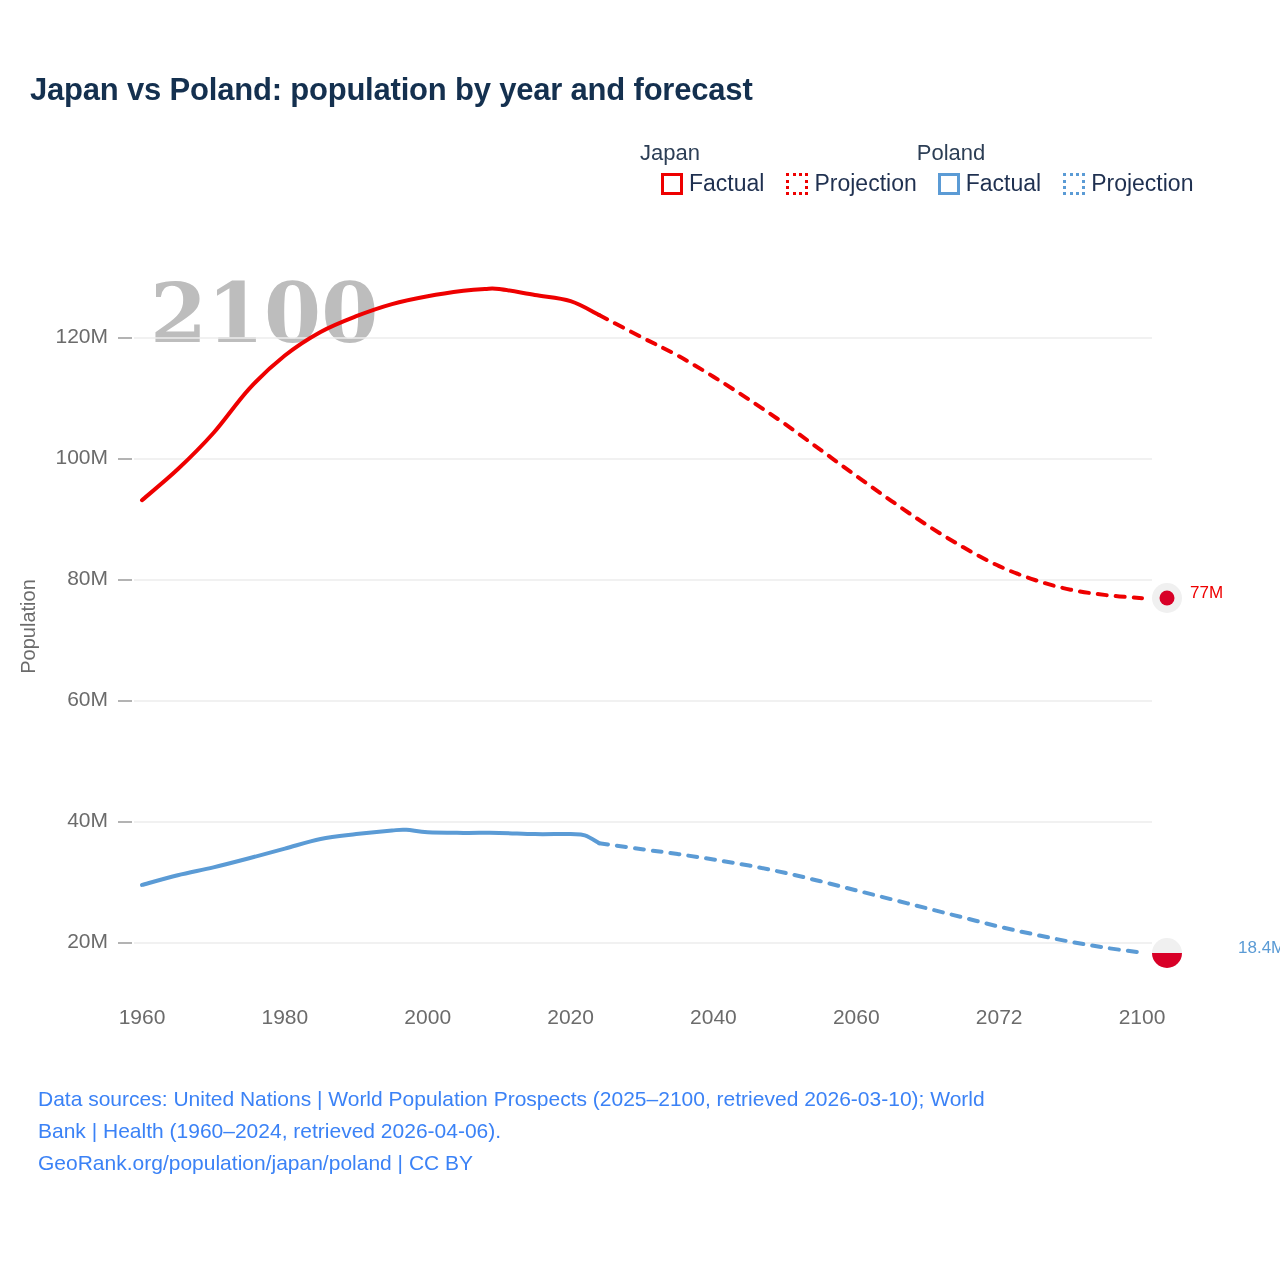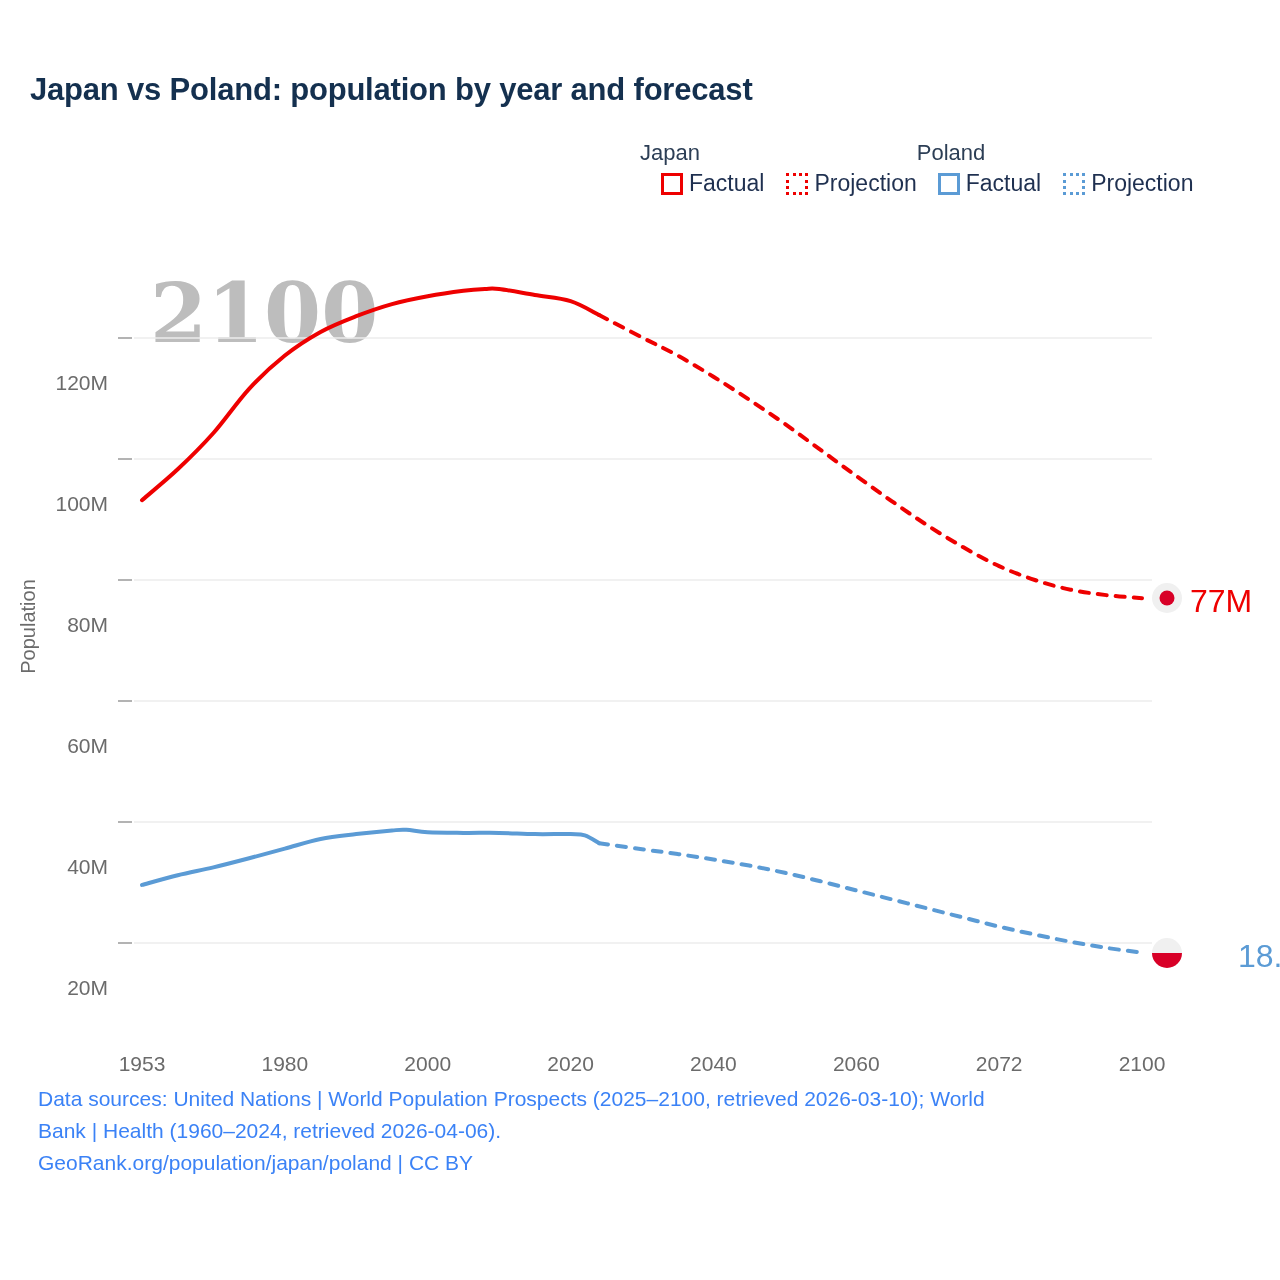--- a/index.html
+++ b/index.html
@@ -116,21 +116,20 @@
     transform: rotate(-90deg);
     font-size: 20px;
     color: #6b6b6b;
   }
 
   .tick-label {
     position: absolute;
     font-size: 21px;
     color: #6b6b6b;
     white-space: nowrap;
-    margin-top: 47px;
   }
   .ytick {
     text-align: right;
     width: 90px;
   }
   .xtick {
     text-align: center;
     width: 110px;
   }
 
@@ -156,21 +155,21 @@
   .flag-pl-bottom {
     position: absolute;
     left: 0;
     bottom: 0;
     width: 100%;
     height: 50%;
     background: #d80027;
   }
   .end-value {
     position: absolute;
-    font-size: 32px;
+    font-size: 17px;
     white-space: nowrap;
   }
   .end-value.jp { color: #ee0000; }
   .end-value.pl { color: #5b9bd5; }
 
   
   .footer {
     position: absolute;
     left: 38px;
     top: 1083px;
@@ -248,21 +247,21 @@
 
     <div id="ytick-labels">
         <div class="tick-label ytick" style="left: 18px; top: 929px;">20M</div>
         <div class="tick-label ytick" style="left: 18px; top: 808px;">40M</div>
         <div class="tick-label ytick" style="left: 18px; top: 687px;">60M</div>
         <div class="tick-label ytick" style="left: 18px; top: 566px;">80M</div>
         <div class="tick-label ytick" style="left: 18px; top: 445px;">100M</div>
         <div class="tick-label ytick" style="left: 18px; top: 324px;">120M</div>
       </div>
     <div id="xtick-labels">
-        <div class="tick-label xtick" style="left: 87px; top: 1005px;">1953</div>
+        <div class="tick-label xtick" style="left: 87px; top: 1005px;">1960</div>
         <div class="tick-label xtick" style="left: 229.857px; top: 1005px;">1980</div>
         <div class="tick-label xtick" style="left: 372.714px; top: 1005px;">2000</div>
         <div class="tick-label xtick" style="left: 515.571px; top: 1005px;">2020</div>
         <div class="tick-label xtick" style="left: 658.429px; top: 1005px;">2040</div>
         <div class="tick-label xtick" style="left: 801.286px; top: 1005px;">2060</div>
         <div class="tick-label xtick" style="left: 944.143px; top: 1005px;">2072</div>
         <div class="tick-label xtick" style="left: 1087px; top: 1005px;">2100</div>
       </div>
 
     <div class="end-marker" id="marker-japan" style="left: 1152px; top: 583.15px;">

